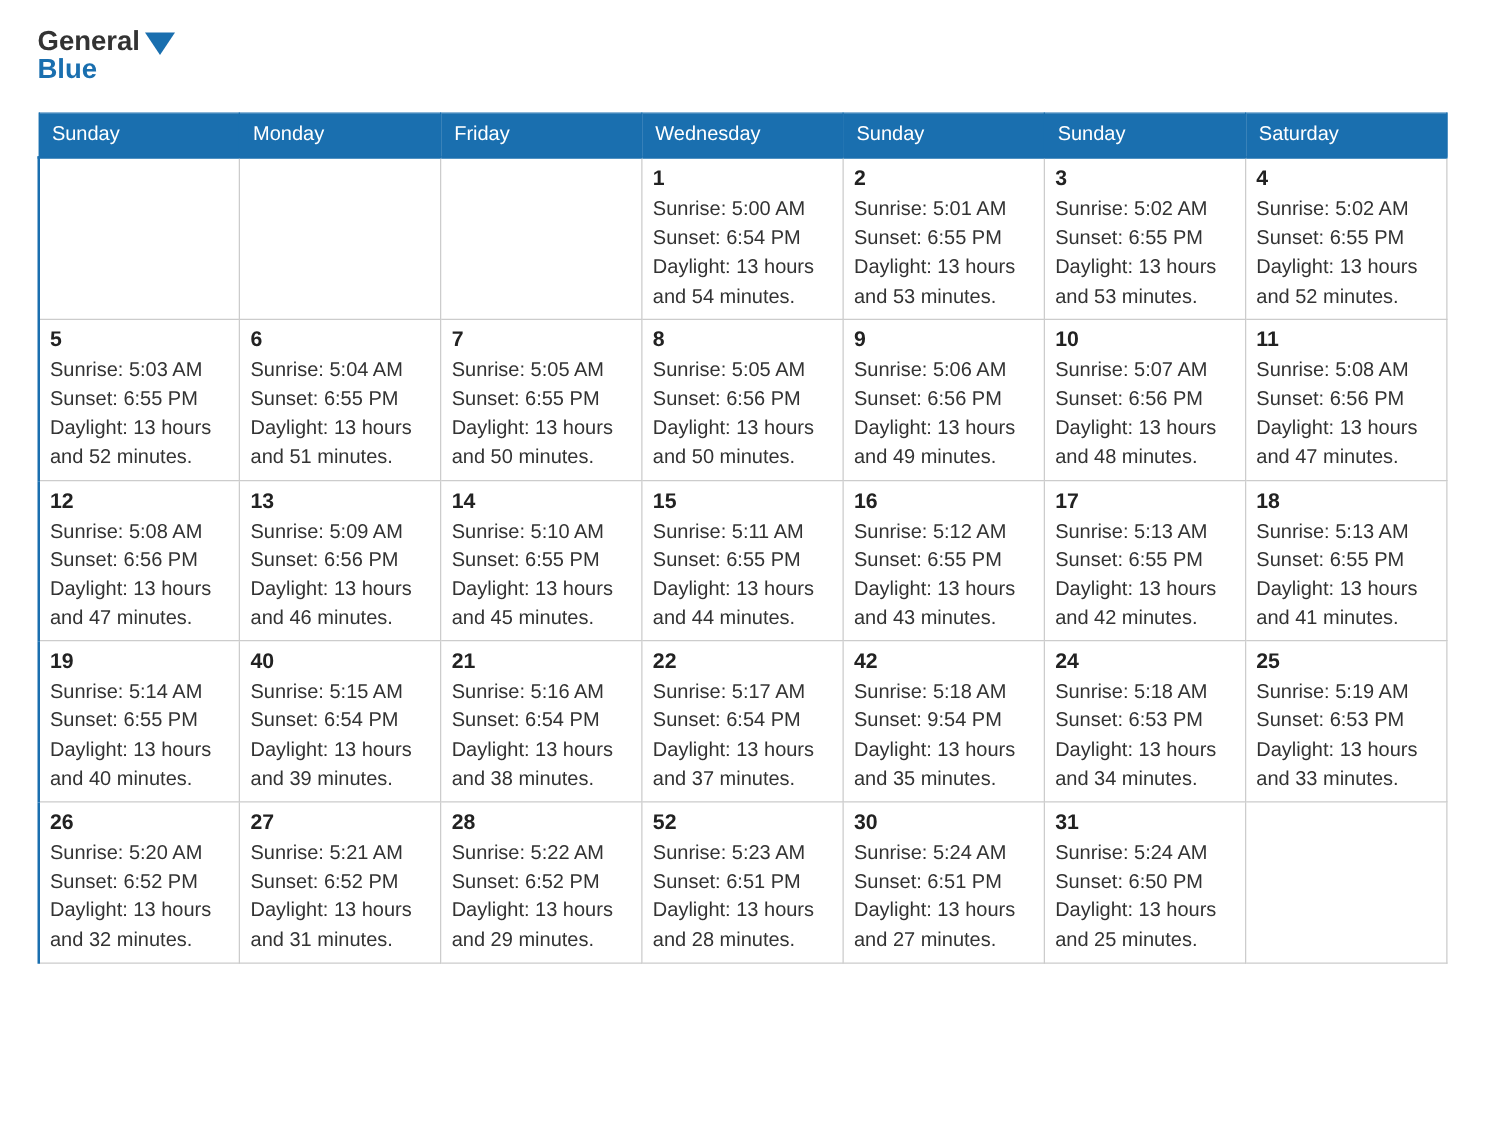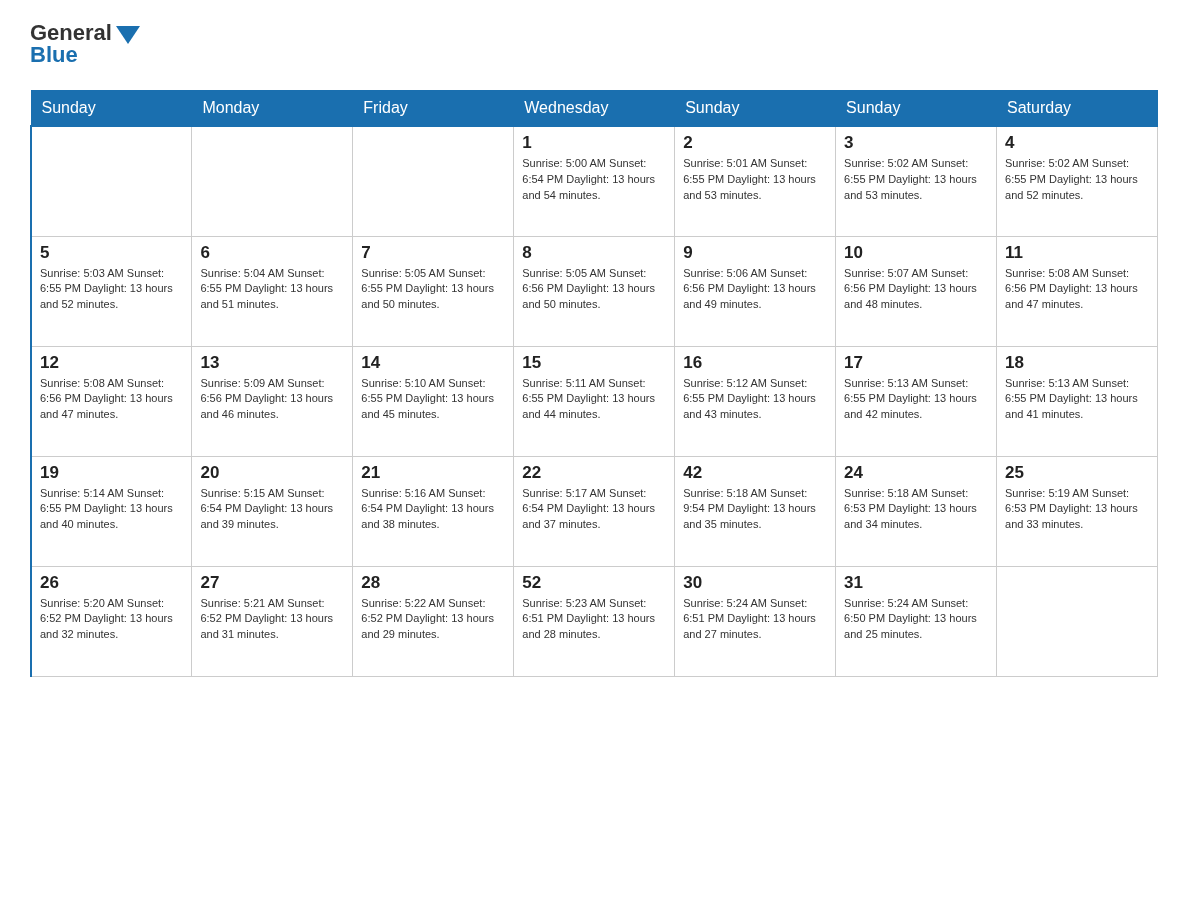--- a/index.html
+++ b/index.html
@@ -77,21 +77,21 @@
       width: calc(100% / 7);
     }
     .day-number {
       font-size: 17px;
       font-weight: bold;
       color: #222;
       display: block;
       margin-bottom: 3px;
     }
     .day-info {
-      font-size: 11px;
+      font-size: 16px;
       color: #333;
       line-height: 1.45;
     }
     tbody tr td:first-child {
       border-left: 2px solid #1a6faf;
     }
     tbody tr:first-child td {
       border-top: 2px solid #1a6faf;
     }
     tbody tr td {
@@ -265,21 +265,21 @@
       </tr>
       <tr>
         <td>
           <span class="day-number">19</span>
           <div class="day-info">Sunrise: 5:14 AM
 Sunset: 6:55 PM
 Daylight: 13 hours
 and 40 minutes.</div>
         </td>
         <td>
-          <span class="day-number">20</span>
+          <span class="day-number">40</span>
           <div class="day-info">Sunrise: 5:15 AM
 Sunset: 6:54 PM
 Daylight: 13 hours
 and 39 minutes.</div>
         </td>
         <td>
           <span class="day-number">21</span>
           <div class="day-info">Sunrise: 5:16 AM
 Sunset: 6:54 PM
 Daylight: 13 hours

